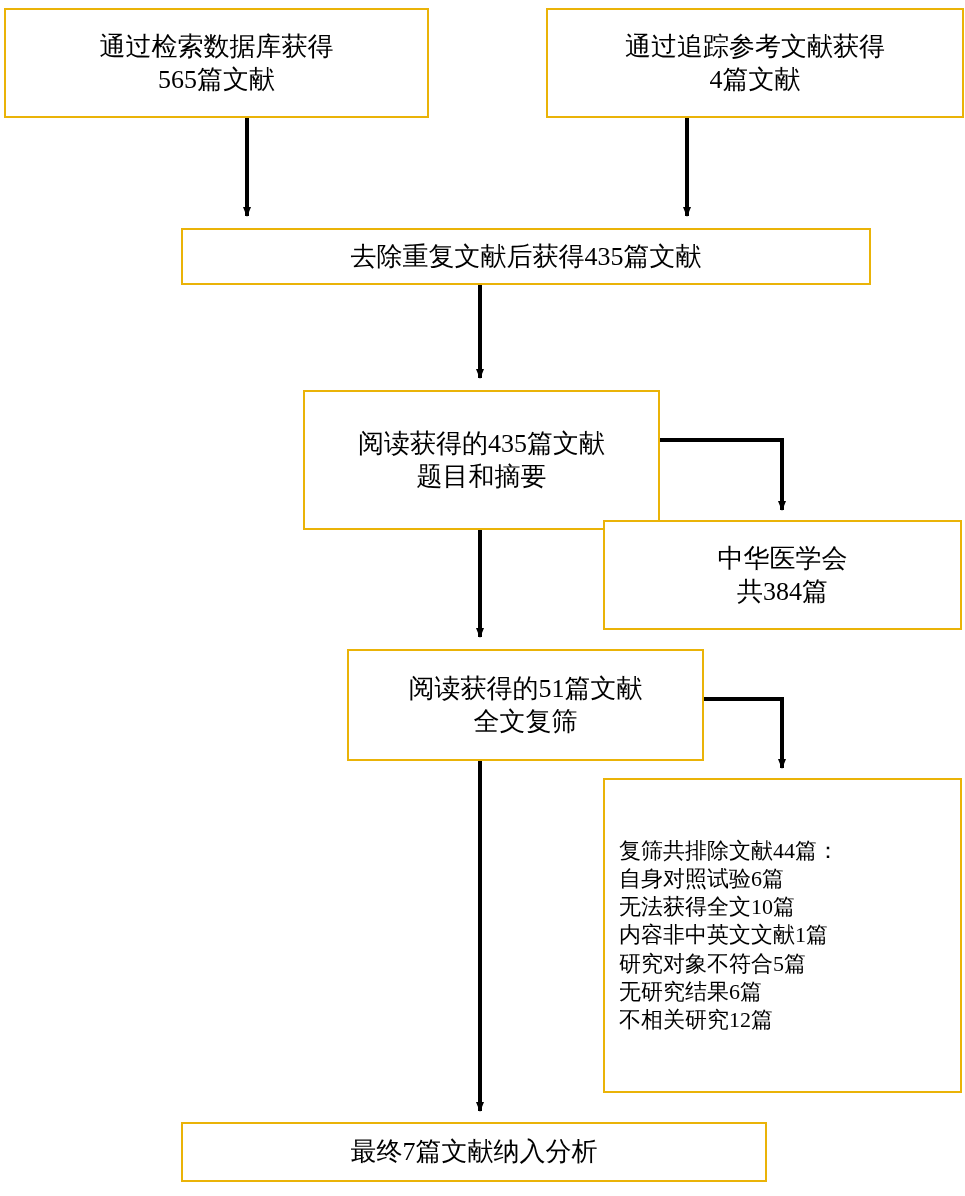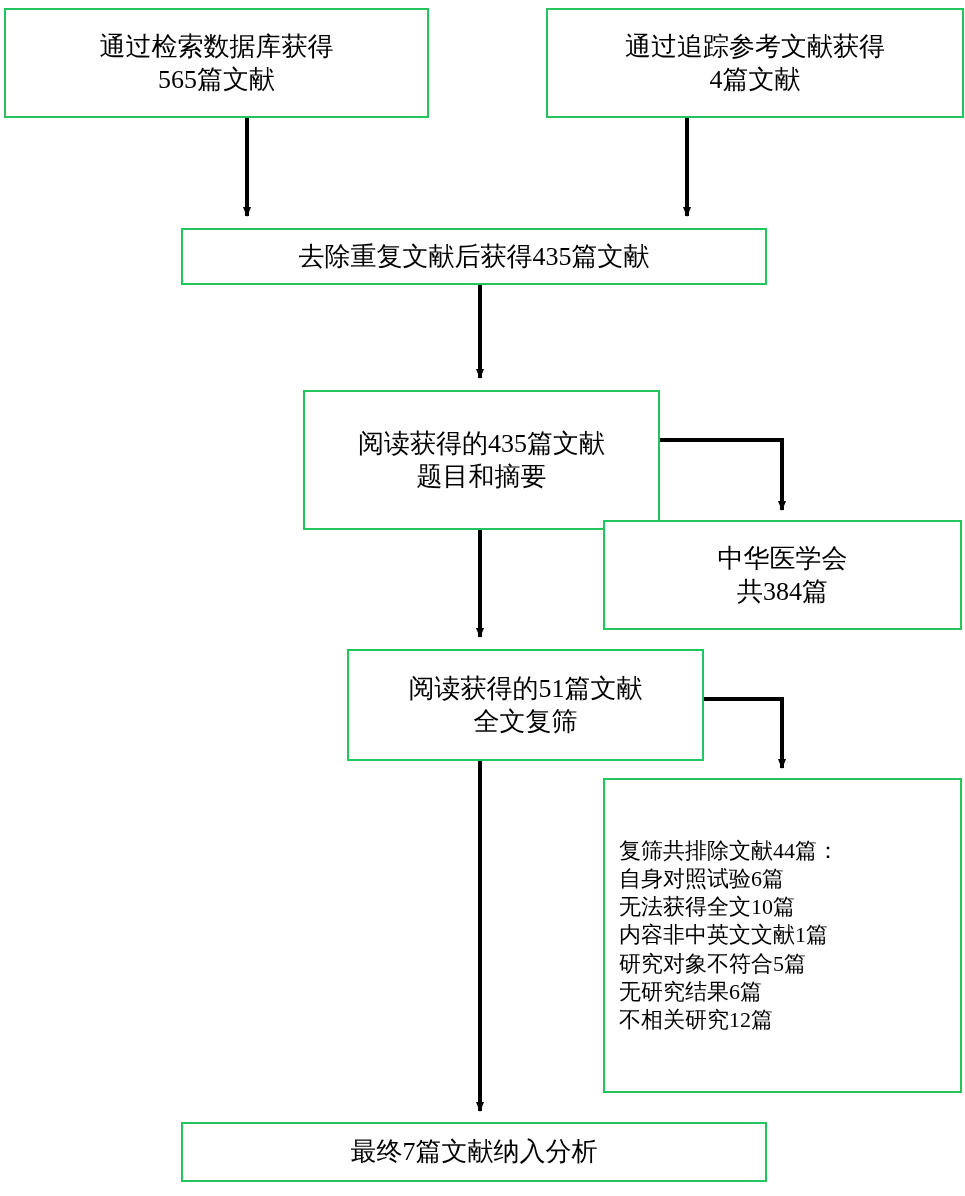--- a/index.html
+++ b/index.html
@@ -13,21 +13,21 @@
   }
   #canvas {
     position: relative;
     width: 965px;
     height: 1196px;
     overflow: hidden;
     background: #ffffff;
   }
   .box {
     position: absolute;
-    border: 2px solid #22c55e;
+    border: 2px solid #eab308;
     background: #ffffff;
     box-sizing: border-box;
     display: flex;
     flex-direction: column;
     align-items: center;
     justify-content: center;
     text-align: center;
     line-height: 1.28;
     font-size: 26px;
     color: #000000;
@@ -130,21 +130,21 @@
   <div class="box" style="left:4px; top:8px; width:425px; height:110px;">
     <span class="line">通过检索数据库获得</span>
     <span class="line">565篇文献</span>
   </div>
 
   <div class="box" style="left:546px; top:8px; width:418px; height:110px;">
     <span class="line">通过追踪参考文献获得</span>
     <span class="line">4篇文献</span>
   </div>
 
-  <div class="box" style="left:181px; top:228px; width:586px; height:57px;">
+  <div class="box" style="left:181px; top:228px; width:690px; height:57px;">
     <span class="line">去除重复文献后获得435篇文献</span>
   </div>
 
   <div class="box" style="left:303px; top:390px; width:357px; height:140px;">
     <span class="line">阅读获得的435篇文献</span>
     <span class="line">题目和摘要</span>
   </div>
 
   <div class="box" style="left:603px; top:520px; width:359px; height:110px;">
     <span class="line">中华医学会</span>

